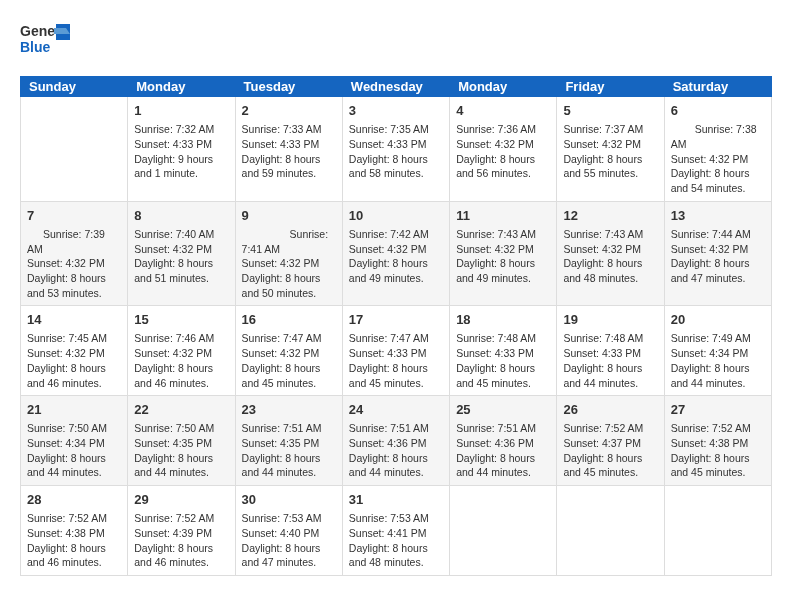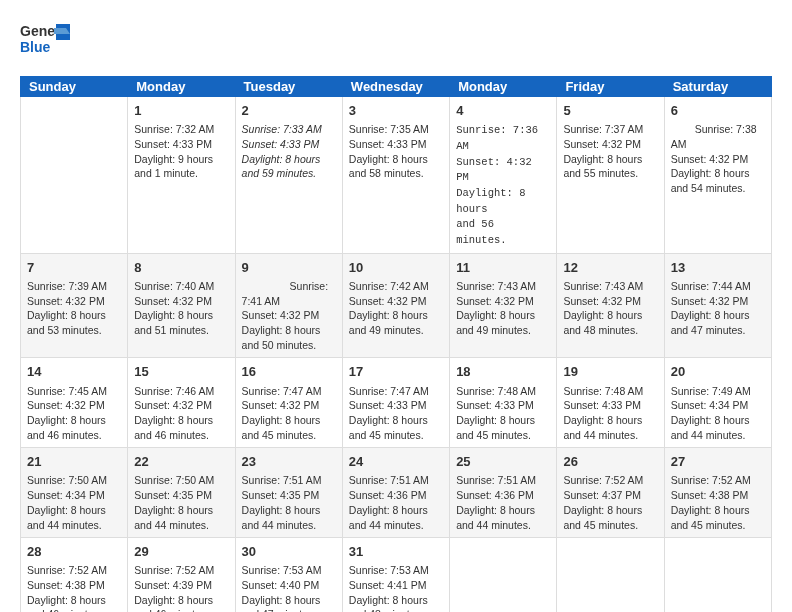--- a/index.html
+++ b/index.html
@@ -109,43 +109,43 @@
         <th>Saturday</th>
       </tr>
   </thead>
   <tbody id="calendar-body">
   <tr>
         <td class="empty-cell"></td>
         <td><span class="day-num">1</span><span class="day-info" style="white-space: pre-line;">Sunrise: 7:32 AM
 Sunset: 4:33 PM
 Daylight: 9 hours
 and 1 minute.</span></td>
-        <td><span class="day-num">2</span><span class="day-info" style="white-space: pre-line; font-style: italic;">Sunrise: 7:33 AM
+        <td><span class="day-num">2</span><span class="day-info" style="white-space: pre-line;">Sunrise: 7:33 AM
 Sunset: 4:33 PM
 Daylight: 8 hours
 and 59 minutes.</span></td>
         <td><span class="day-num">3</span><span class="day-info" style="white-space: pre-line;">Sunrise: 7:35 AM
 Sunset: 4:33 PM
 Daylight: 8 hours
 and 58 minutes.</span></td>
-        <td><span class="day-num">4</span><span class="day-info" style="white-space: pre-line; font-family: Liberation Mono, monospace;">Sunrise: 7:36 AM
+        <td><span class="day-num">4</span><span class="day-info" style="white-space: pre-line;">Sunrise: 7:36 AM
 Sunset: 4:32 PM
 Daylight: 8 hours
 and 56 minutes.</span></td>
         <td><span class="day-num">5</span><span class="day-info" style="white-space: pre-line;">Sunrise: 7:37 AM
 Sunset: 4:32 PM
 Daylight: 8 hours
 and 55 minutes.</span></td>
         <td><span class="day-num">6</span><span class="day-info" style="white-space: pre-line; margin-left: 24px;">Sunrise: 7:38 AM
 Sunset: 4:32 PM
 Daylight: 8 hours
 and 54 minutes.</span></td>
       </tr>
       <tr>
-        <td><span class="day-num">7</span><span class="day-info" style="white-space: pre-line;">Sunrise: 7:39 AM
+        <td><span class="day-num">7</span><span class="day-info" style="white-space: pre-line; margin-left: 16px;">Sunrise: 7:39 AM
 Sunset: 4:32 PM
 Daylight: 8 hours
 and 53 minutes.</span></td>
         <td><span class="day-num">8</span><span class="day-info" style="white-space: pre-line; margin-top: 32px;">Sunrise: 7:40 AM
 Sunset: 4:32 PM
 Daylight: 8 hours
 and 51 minutes.</span></td>
         <td><span class="day-num">9</span><span class="day-info" style="white-space: pre-line; margin-left: 48px;">Sunrise: 7:41 AM
 Sunset: 4:32 PM
 Daylight: 8 hours

